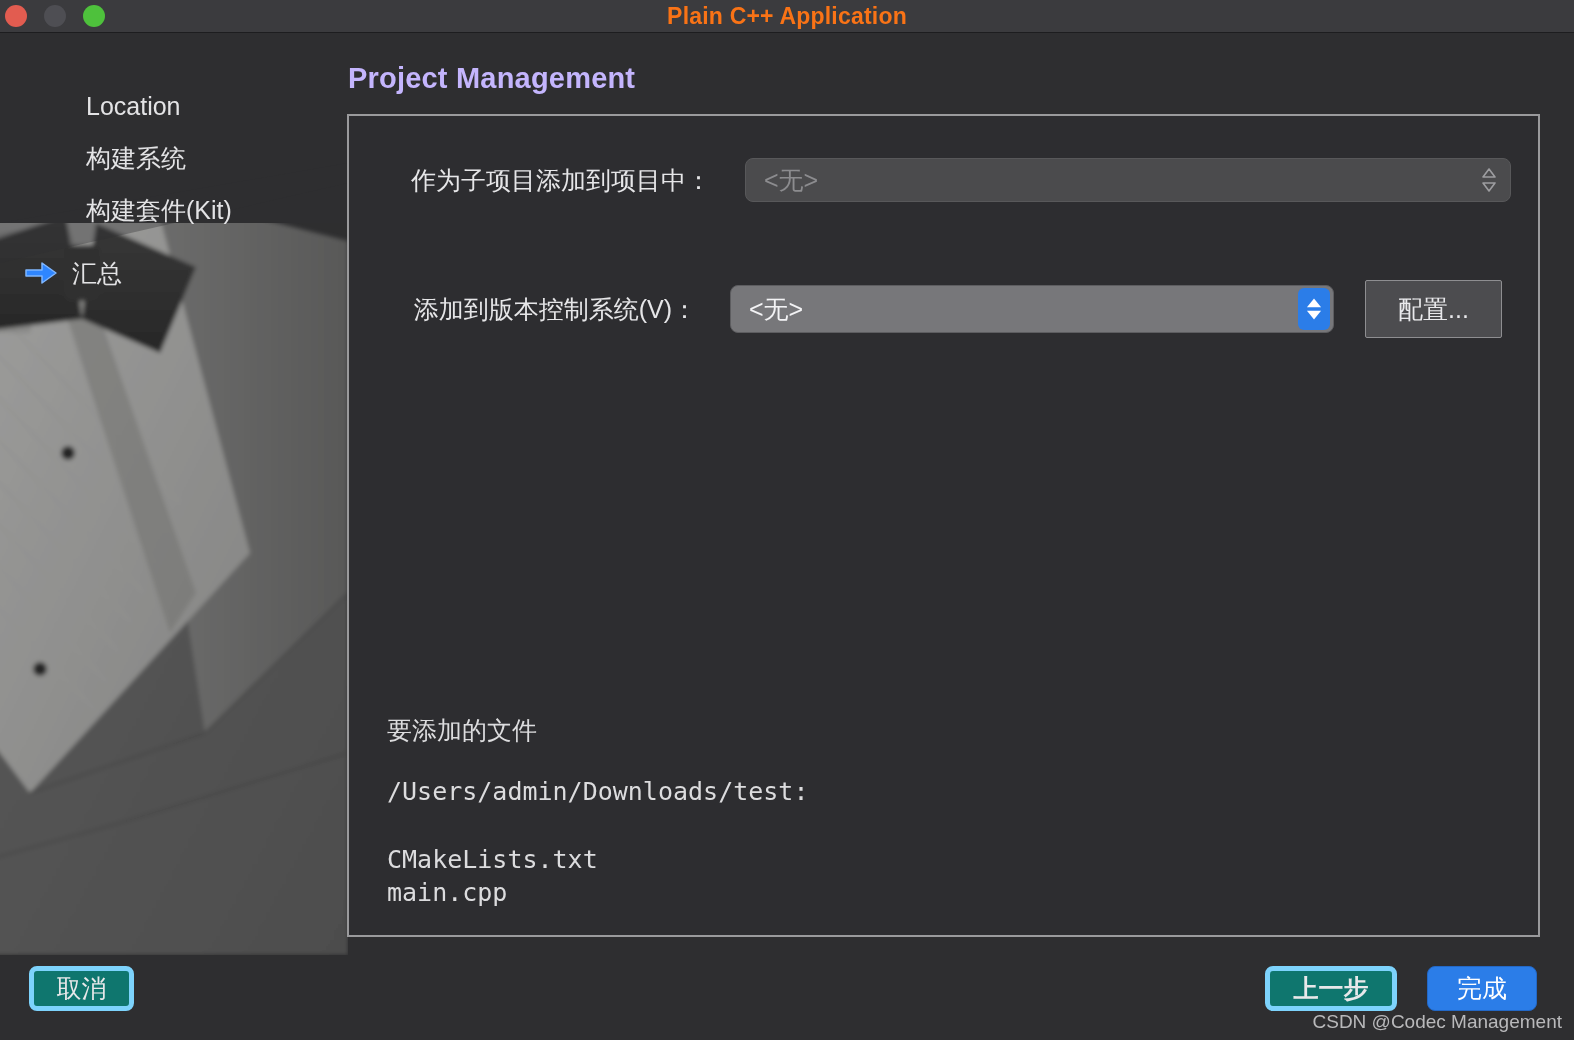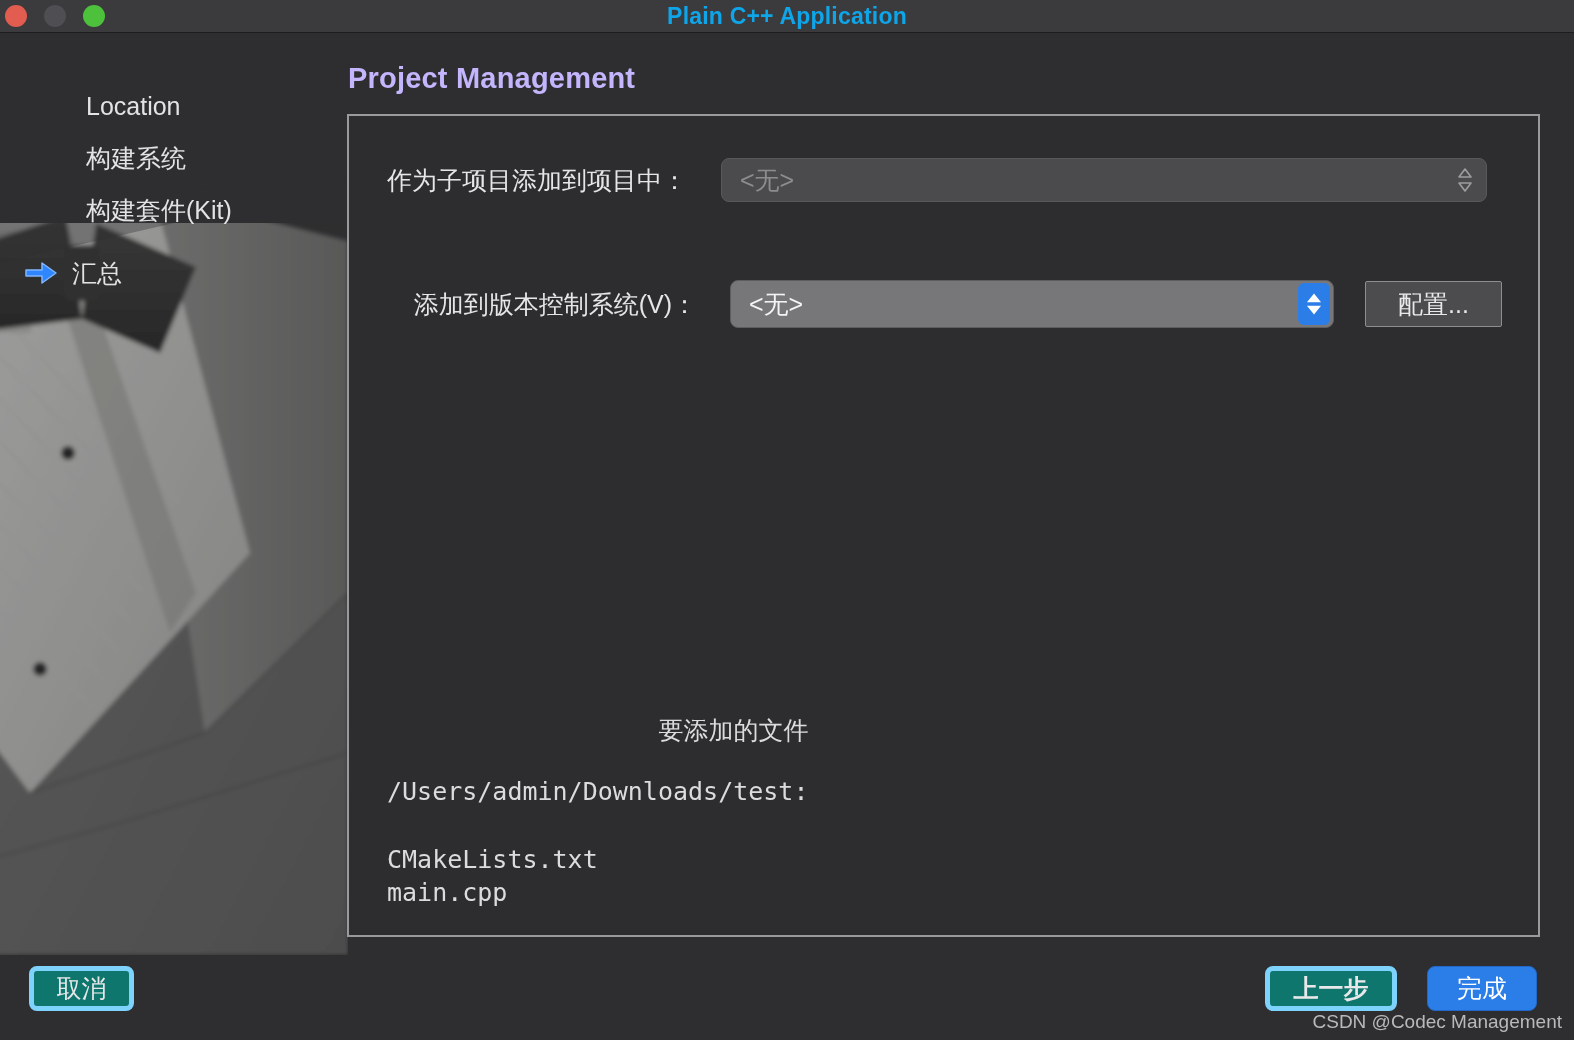--- a/index.html
+++ b/index.html
@@ -52,21 +52,21 @@
   .light.min     { background: #4e4e53; }
   .light.zoom    { background: #4ec13c; }
 
   #window-title {
     position: absolute;
     left: 0; right: 0;
     top: 1px;
     text-align: center;
     font-size: 23px;
     font-weight: bold;
-    color: #0ea5e9;
+    color: #f97316;
     letter-spacing: 0.2px;
     line-height: 30px;
   }
 
   
   #tux-art {
     position: absolute;
     left: 0;
     top: 33px;
     width: 348px;
@@ -204,21 +204,20 @@
   
   #files-block {
     position: absolute;
     left: 38px;
     top: 598px;
     color: #dcdcde;
   }
   #files-heading {
     font-size: 25px;
     margin-bottom: 28px;
-    text-align: right;
   }
   .mono {
     font-family: "DejaVu Sans Mono", "Liberation Mono", monospace;
     font-size: 25px;
     color: #dcdcde;
     line-height: 1.34;
     white-space: pre;
   }
   #files-path { margin-bottom: 34px; }
 
@@ -381,42 +380,42 @@
       </svg>
       <span class="nav-label">汇总</span>
     </div>
   </div>
 
   <div id="page-title">Project Management</div>
 
   <div id="panel">
 
     <div class="form-row" style="left:0px; top:42px; width:1189px;">
-      <div class="form-label" style="width:338px;">作为子项目添加到项目中：</div>
+      <div class="form-label" style="width:338px;padding-left:24px;">作为子项目添加到项目中：</div>
       <div class="popup disabled" style="margin-left:34px; width:766px; height:44px;">
         <span class="popup-value">&lt;无&gt;</span>
         <svg class="chevrons-dim" viewBox="0 0 16 28">
           <path d="M8,3 L14,11 L2,11 Z" fill="none" stroke="#9d9da0" stroke-width="1.6" stroke-linejoin="round"></path>
           <path d="M8,25 L14,17 L2,17 Z" fill="none" stroke="#9d9da0" stroke-width="1.6" stroke-linejoin="round"></path>
         </svg>
       </div>
     </div>
 
     <div class="form-row" style="left:0px; top:164px; width:1189px;">
       <div class="form-label" style="width:348px;">添加到版本控制系统(V)：</div>
       <div class="popup enabled" style="margin-left:33px; width:604px; height:48px;">
         <span class="popup-value">&lt;无&gt;</span>
         <span class="stepper-blue">
           <svg viewBox="0 0 24 34" width="22" height="30">
             <path d="M12,5 L20,15 L4,15 Z" fill="#ffffff"></path>
             <path d="M12,29 L20,19 L4,19 Z" fill="#ffffff"></path>
           </svg>
         </span>
       </div>
-      <div class="pushbtn" style="margin-left:31px; width:137px; height:46px;">配置...</div>
+      <div class="pushbtn" style="margin-left:31px; width:137px; height:58px;">配置...</div>
     </div>
 
     <div id="files-block">
       <div id="files-heading">要添加的文件</div>
       <div id="files-path" class="mono">/Users/admin/Downloads/test:</div>
       <div id="files-list" class="mono">CMakeLists.txt
 main.cpp</div>
     </div>
 
   </div>

